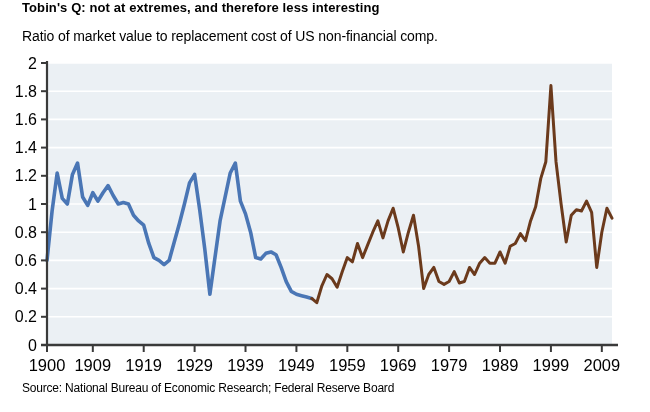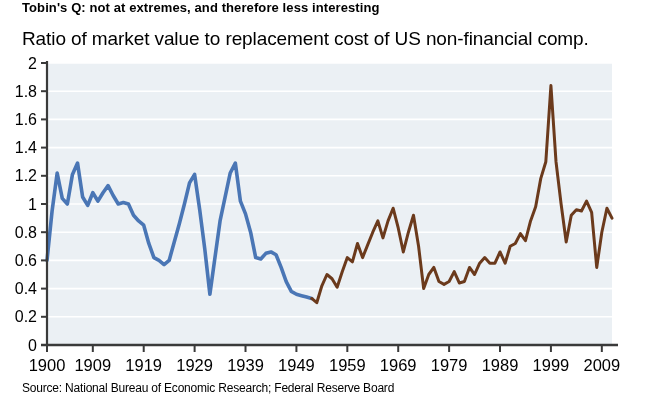--- a/index.html
+++ b/index.html
@@ -14,21 +14,21 @@
   .wrap{position:absolute;left:0;top:0;width:650px;height:412px;}
 
   .title{
     position:absolute;left:22px;top:0;
     font-size:13px;font-weight:bold;
     letter-spacing:0.1px;
     white-space:nowrap;
   }
   .subtitle{
     position:absolute;left:22px;top:28px;
-    font-size:19px;font-weight:normal;
+    font-size:14px;font-weight:normal;
     letter-spacing:-0.1px;
     white-space:nowrap;
   }
   .source{
     position:absolute;left:22px;top:381px;
     font-size:12px;font-weight:normal;
     letter-spacing:-0.2px;
     white-space:nowrap;
   }
 

